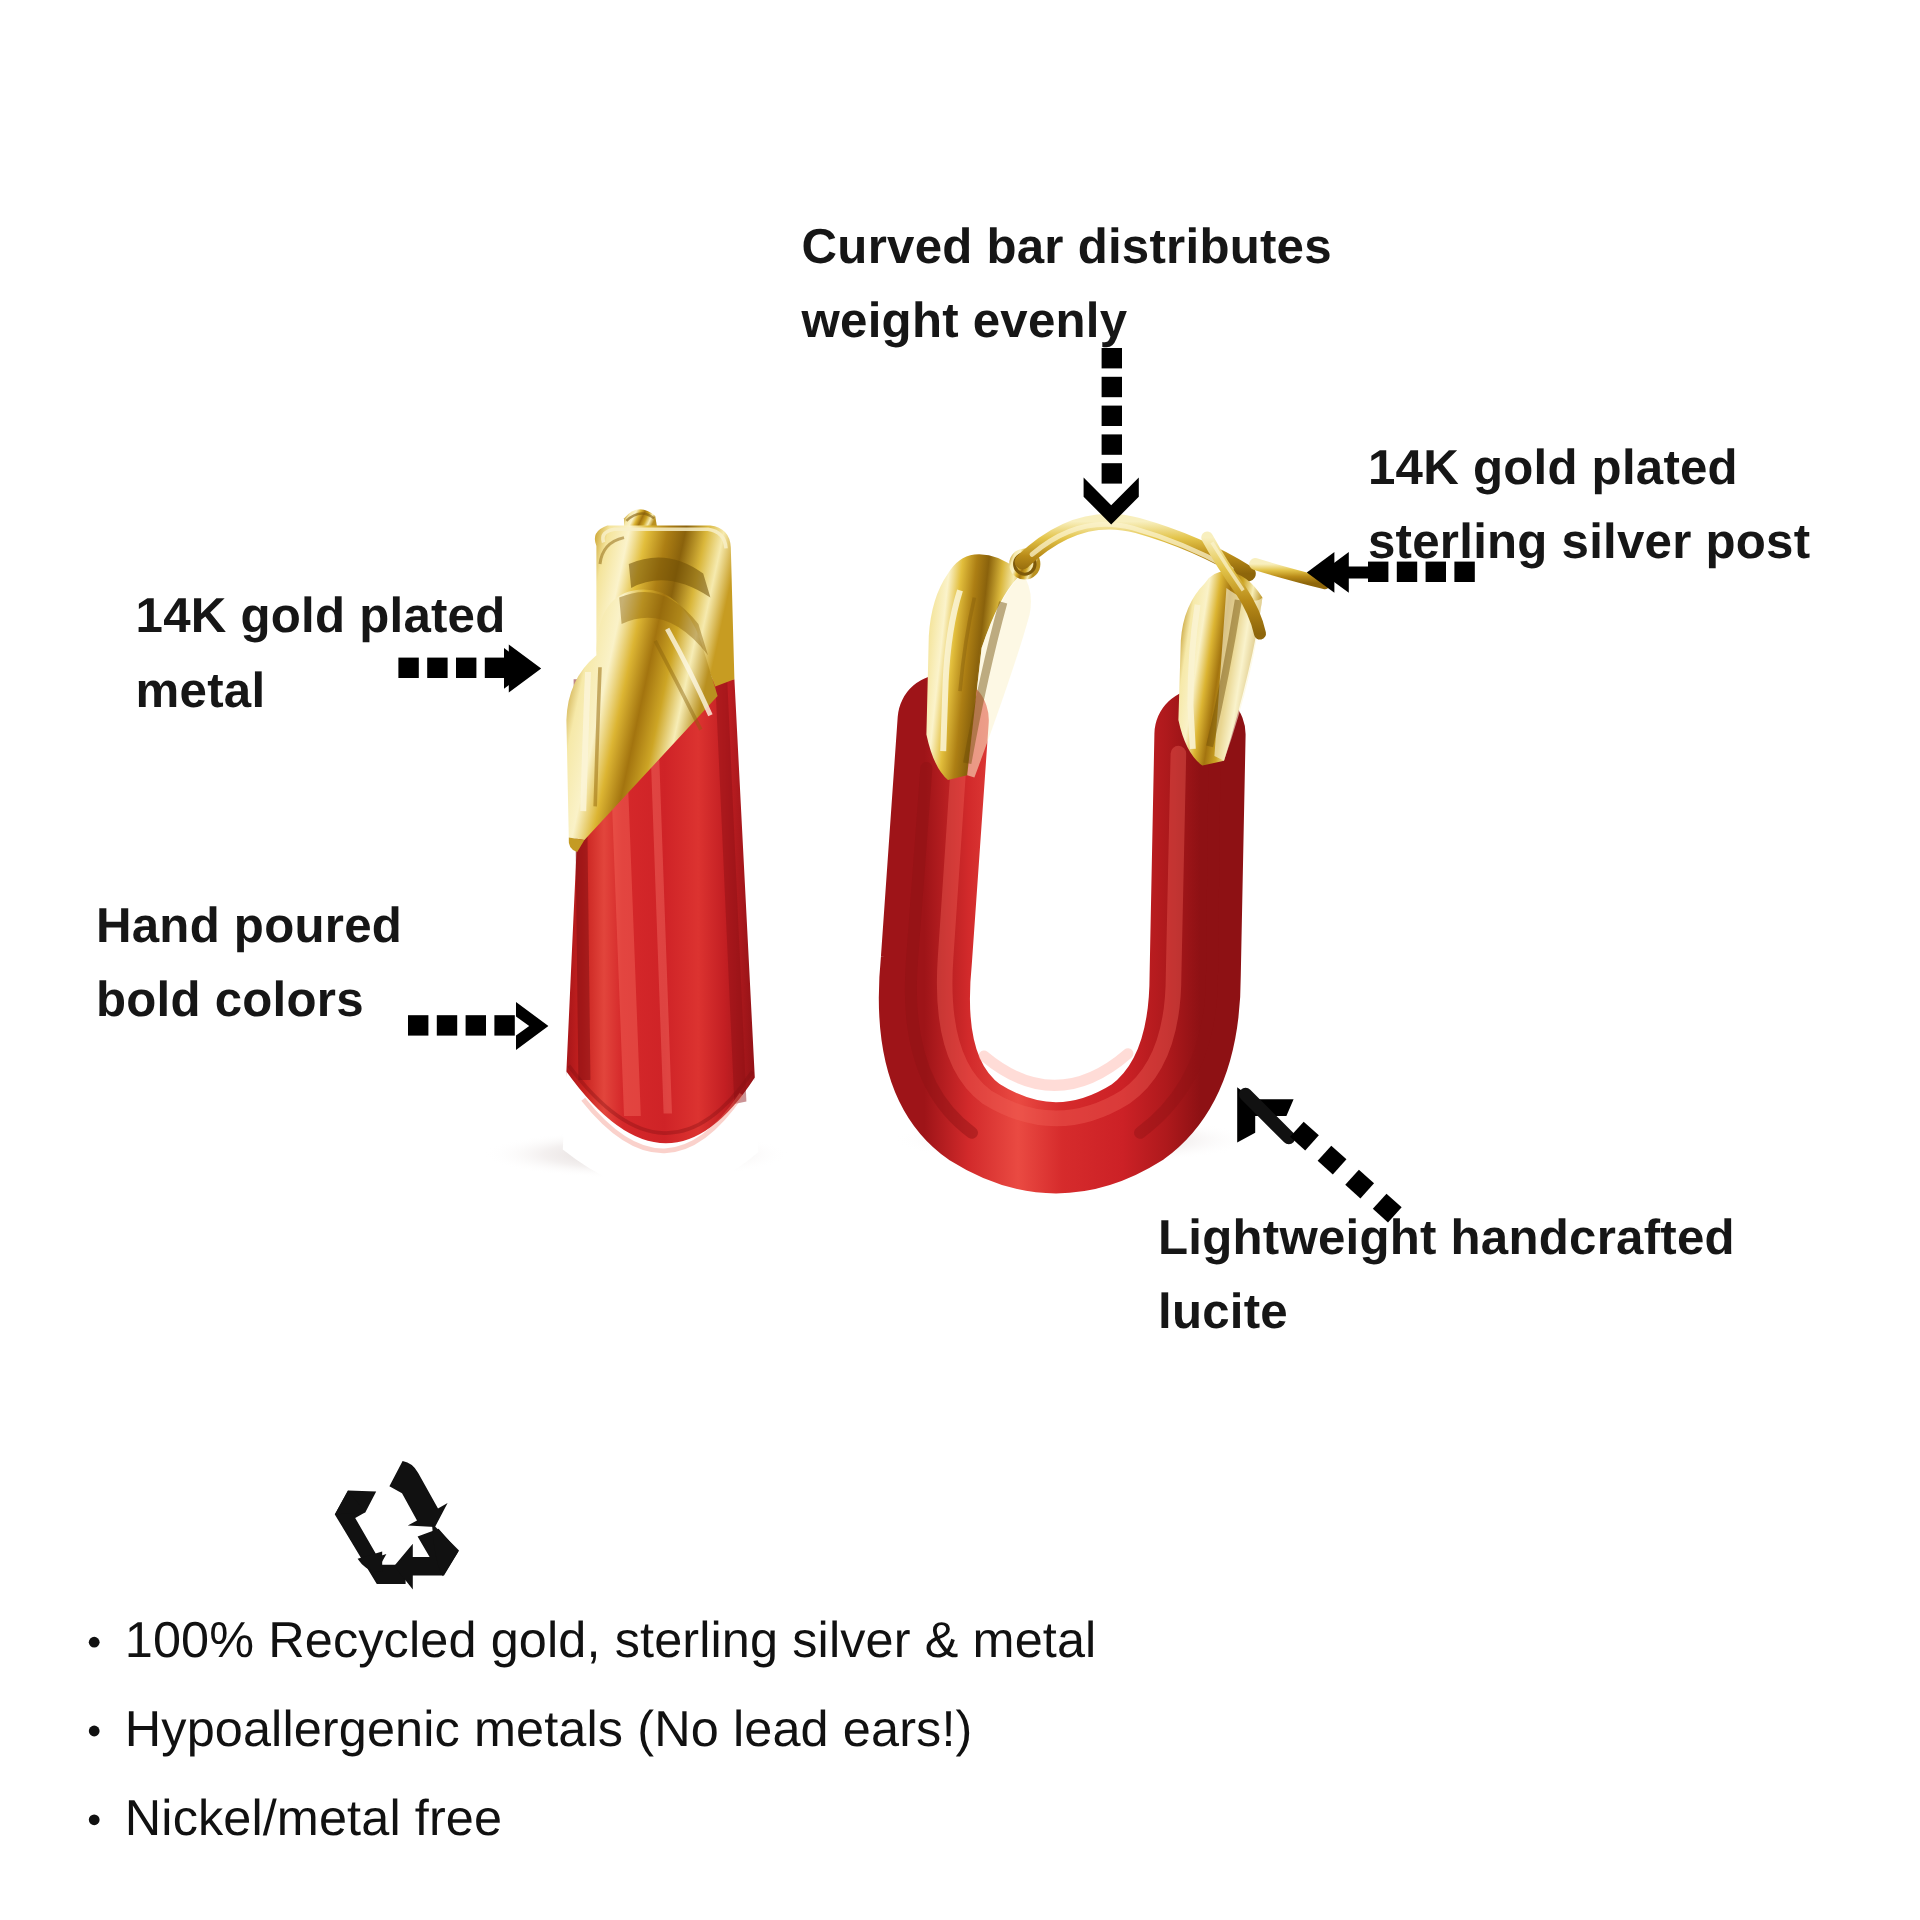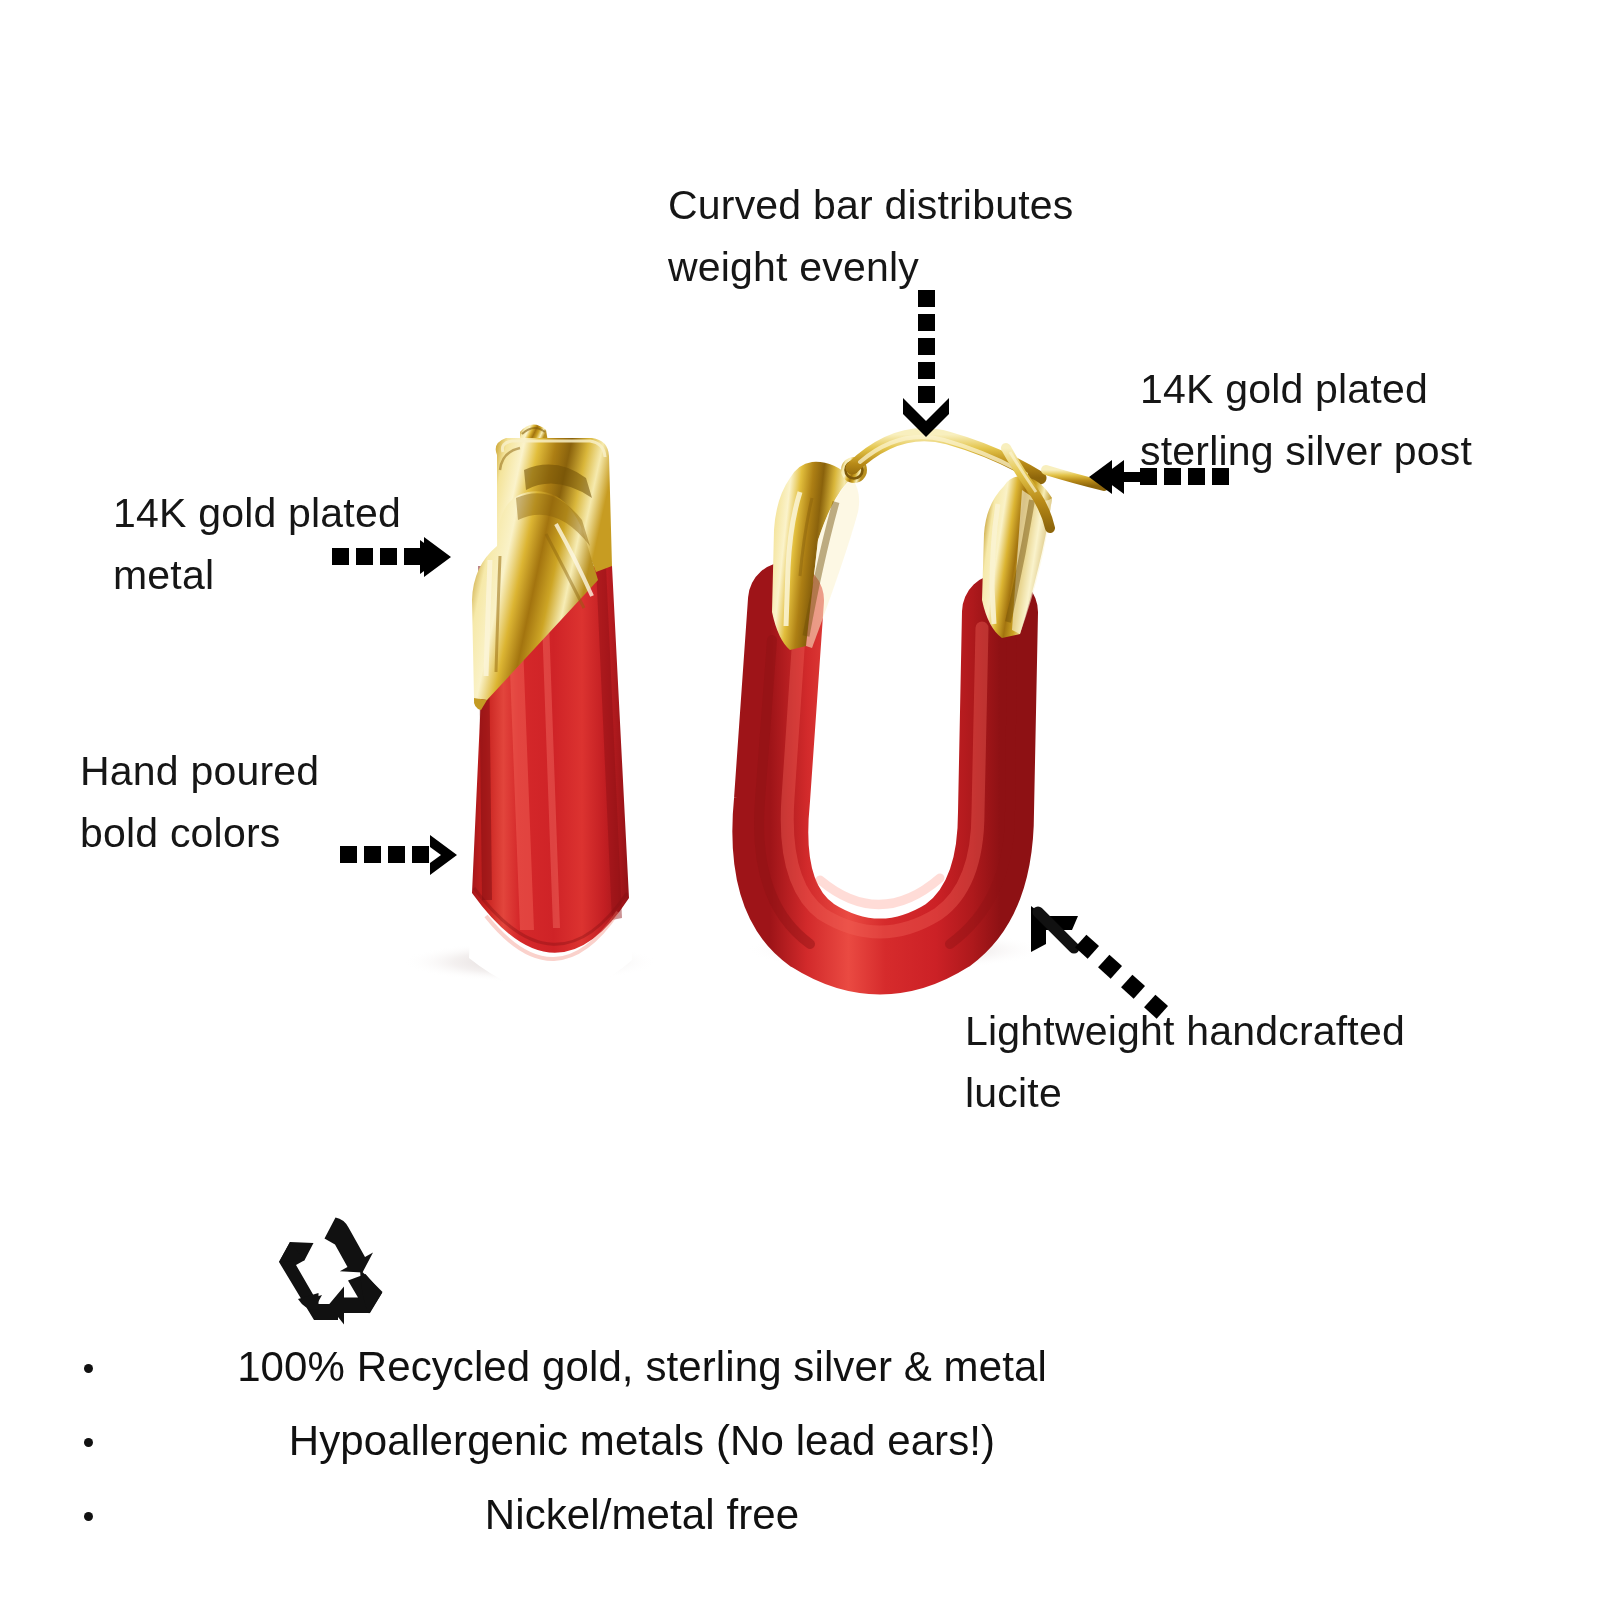--- a/index.html
+++ b/index.html
@@ -18,21 +18,21 @@
   }
   .stage {
     position: absolute;
     inset: 0;
   }
 
   
   .label {
     position: absolute;
     font-family: "Liberation Sans", sans-serif;
-    font-weight: 400;
+    font-weight: 700;
     color: #161616;
     letter-spacing: 0.2px;
     white-space: pre-line;
   }
   #label-curved-bar {
     left: 668px;
     top: 174px;
     font-size: 41px;
     line-height: 62px;
     width: 540px;
@@ -79,27 +79,26 @@
   
   #recycle-icon-wrap {
     position: absolute;
     left: 272px;
     top: 1212px;
     width: 128px;
     height: 124px;
   }
   #bullet-list {
     position: absolute;
-    left: 70px;
+    left: 60px;
     top: 1330px;
     width: 1100px;
     margin: 0;
     padding: 0;
     list-style: none;
-    text-align: center;
   }
   #bullet-list li {
     position: relative;
     padding-left: 44px;
     font-size: 42px;
     line-height: 74px;
     color: #111111;
     letter-spacing: 0.1px;
   }
   #bullet-list li::before {

